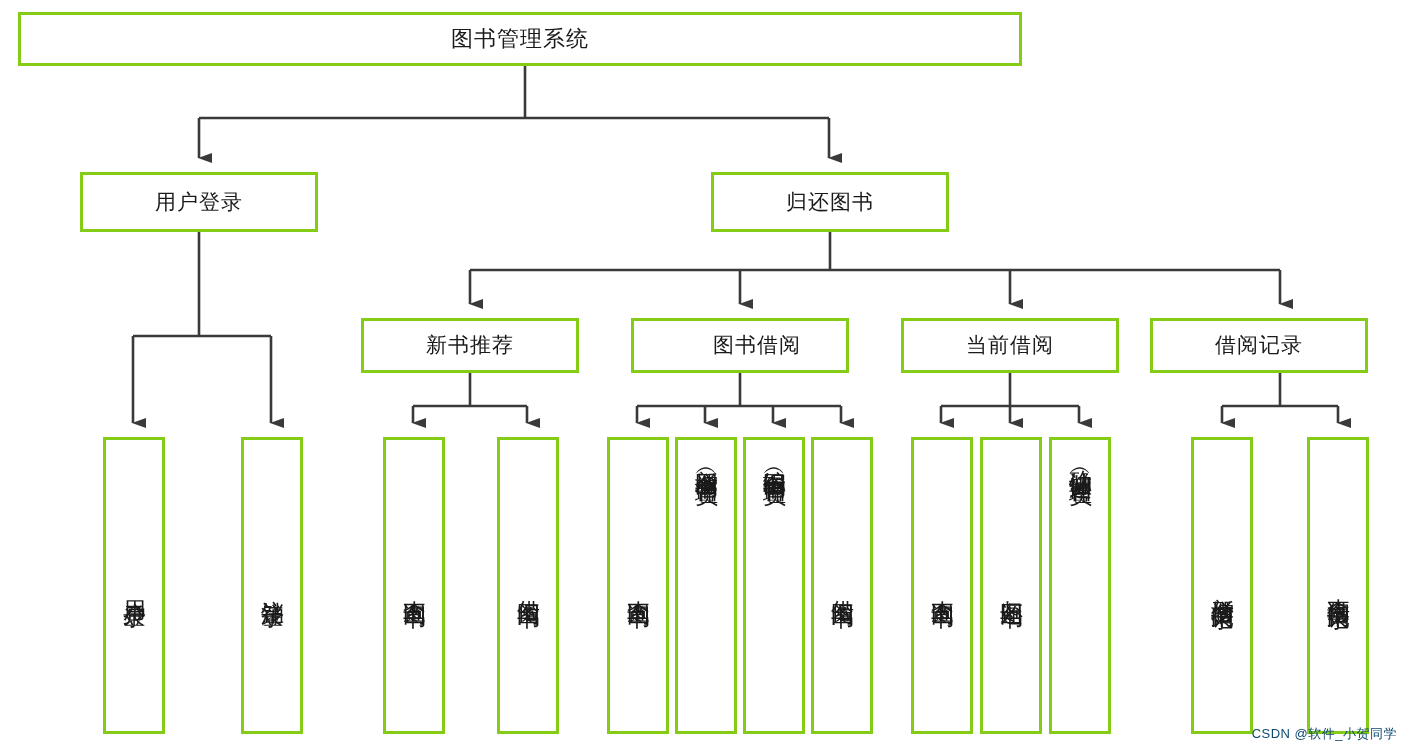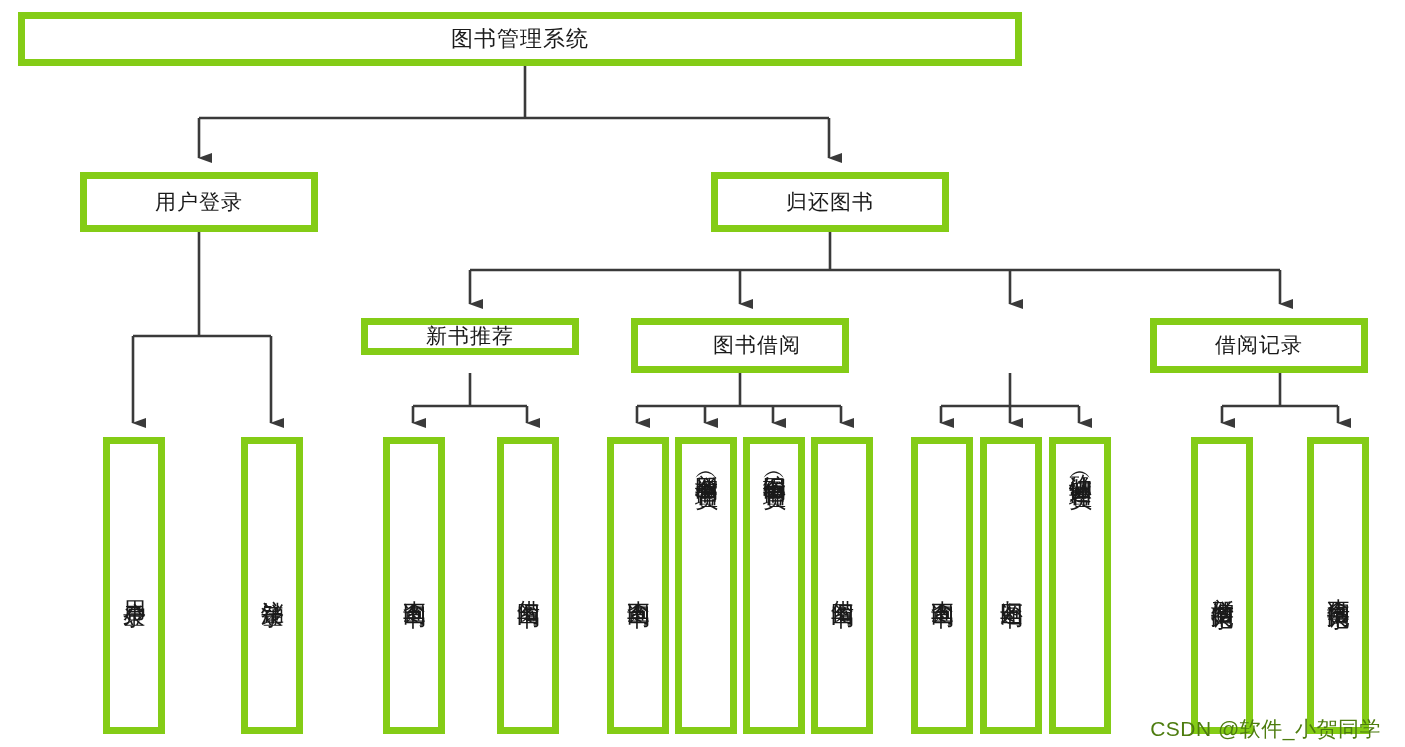--- a/index.html
+++ b/index.html
@@ -22,21 +22,21 @@
     left: 0;
     top: 0;
     width: 1405px;
     height: 747px;
     pointer-events: none;
   }
   .node {
     position: absolute;
     box-sizing: border-box;
     background: #ffffff;
-    border: 7px solid #84cc16;
+    border: 3px solid #84cc16;
     display: flex;
     align-items: center;
     justify-content: center;
     color: #1a1a1a;
     z-index: 2;
   }
   .node .lbl {
     display: block;
     text-align: center;
     line-height: 1.15;
@@ -61,24 +61,24 @@
     line-height: 1.04;
     letter-spacing: 2px;
     white-space: nowrap;
   }
   .node.vert.mid {
     align-items: center;
     padding-top: 0;
   }
   .watermark {
     position: absolute;
-    right: 24px;
+    right: 8px;
     bottom: 4px;
-    font-size: 21px;
-    color: #4d7c0f;
+    font-size: 13px;
+    color: #0c4a6e;
     letter-spacing: 0.5px;
     z-index: 5;
     white-space: nowrap;
   }
 </style>
 </head>
 <body>
 
 <div id="canvas">
 
@@ -137,26 +137,29 @@
     <span class="lbl">图书管理系统</span>
   </div>
 
   <div class="node horiz" style="left:80px; top:172px; width:238px; height:60px;">
     <span class="lbl">用户登录</span>
   </div>
   <div class="node horiz" style="left:711px; top:172px; width:238px; height:60px;">
     <span class="lbl">归还图书</span>
   </div>
 
-  <div class="node horiz" style="left:361px; top:318px; width:218px; height:37px;">
+  <div class="node horiz" style="left:361px; top:318px; width:218px; height:55px;">
     <span class="lbl">新书推荐</span>
   </div>
   <div class="node horiz" style="left:631px; top:318px; width:218px; height:55px;padding-left:34px;">
     <span class="lbl">图书借阅</span>
   </div>
+  <div class="node horiz" style="left:901px; top:318px; width:218px; height:55px;">
+    <span class="lbl">当前借阅</span>
+  </div>
   <div class="node horiz" style="left:1150px; top:318px; width:218px; height:55px;">
     <span class="lbl">借阅记录</span>
   </div>
 
   <div class="node vert mid" style="left:103px; top:437px; width:62px; height:297px;">
     <span class="lbl">用户登录</span>
   </div>
   <div class="node vert mid" style="left:241px; top:437px; width:62px; height:297px;">
     <span class="lbl">注销登录</span>
   </div>

